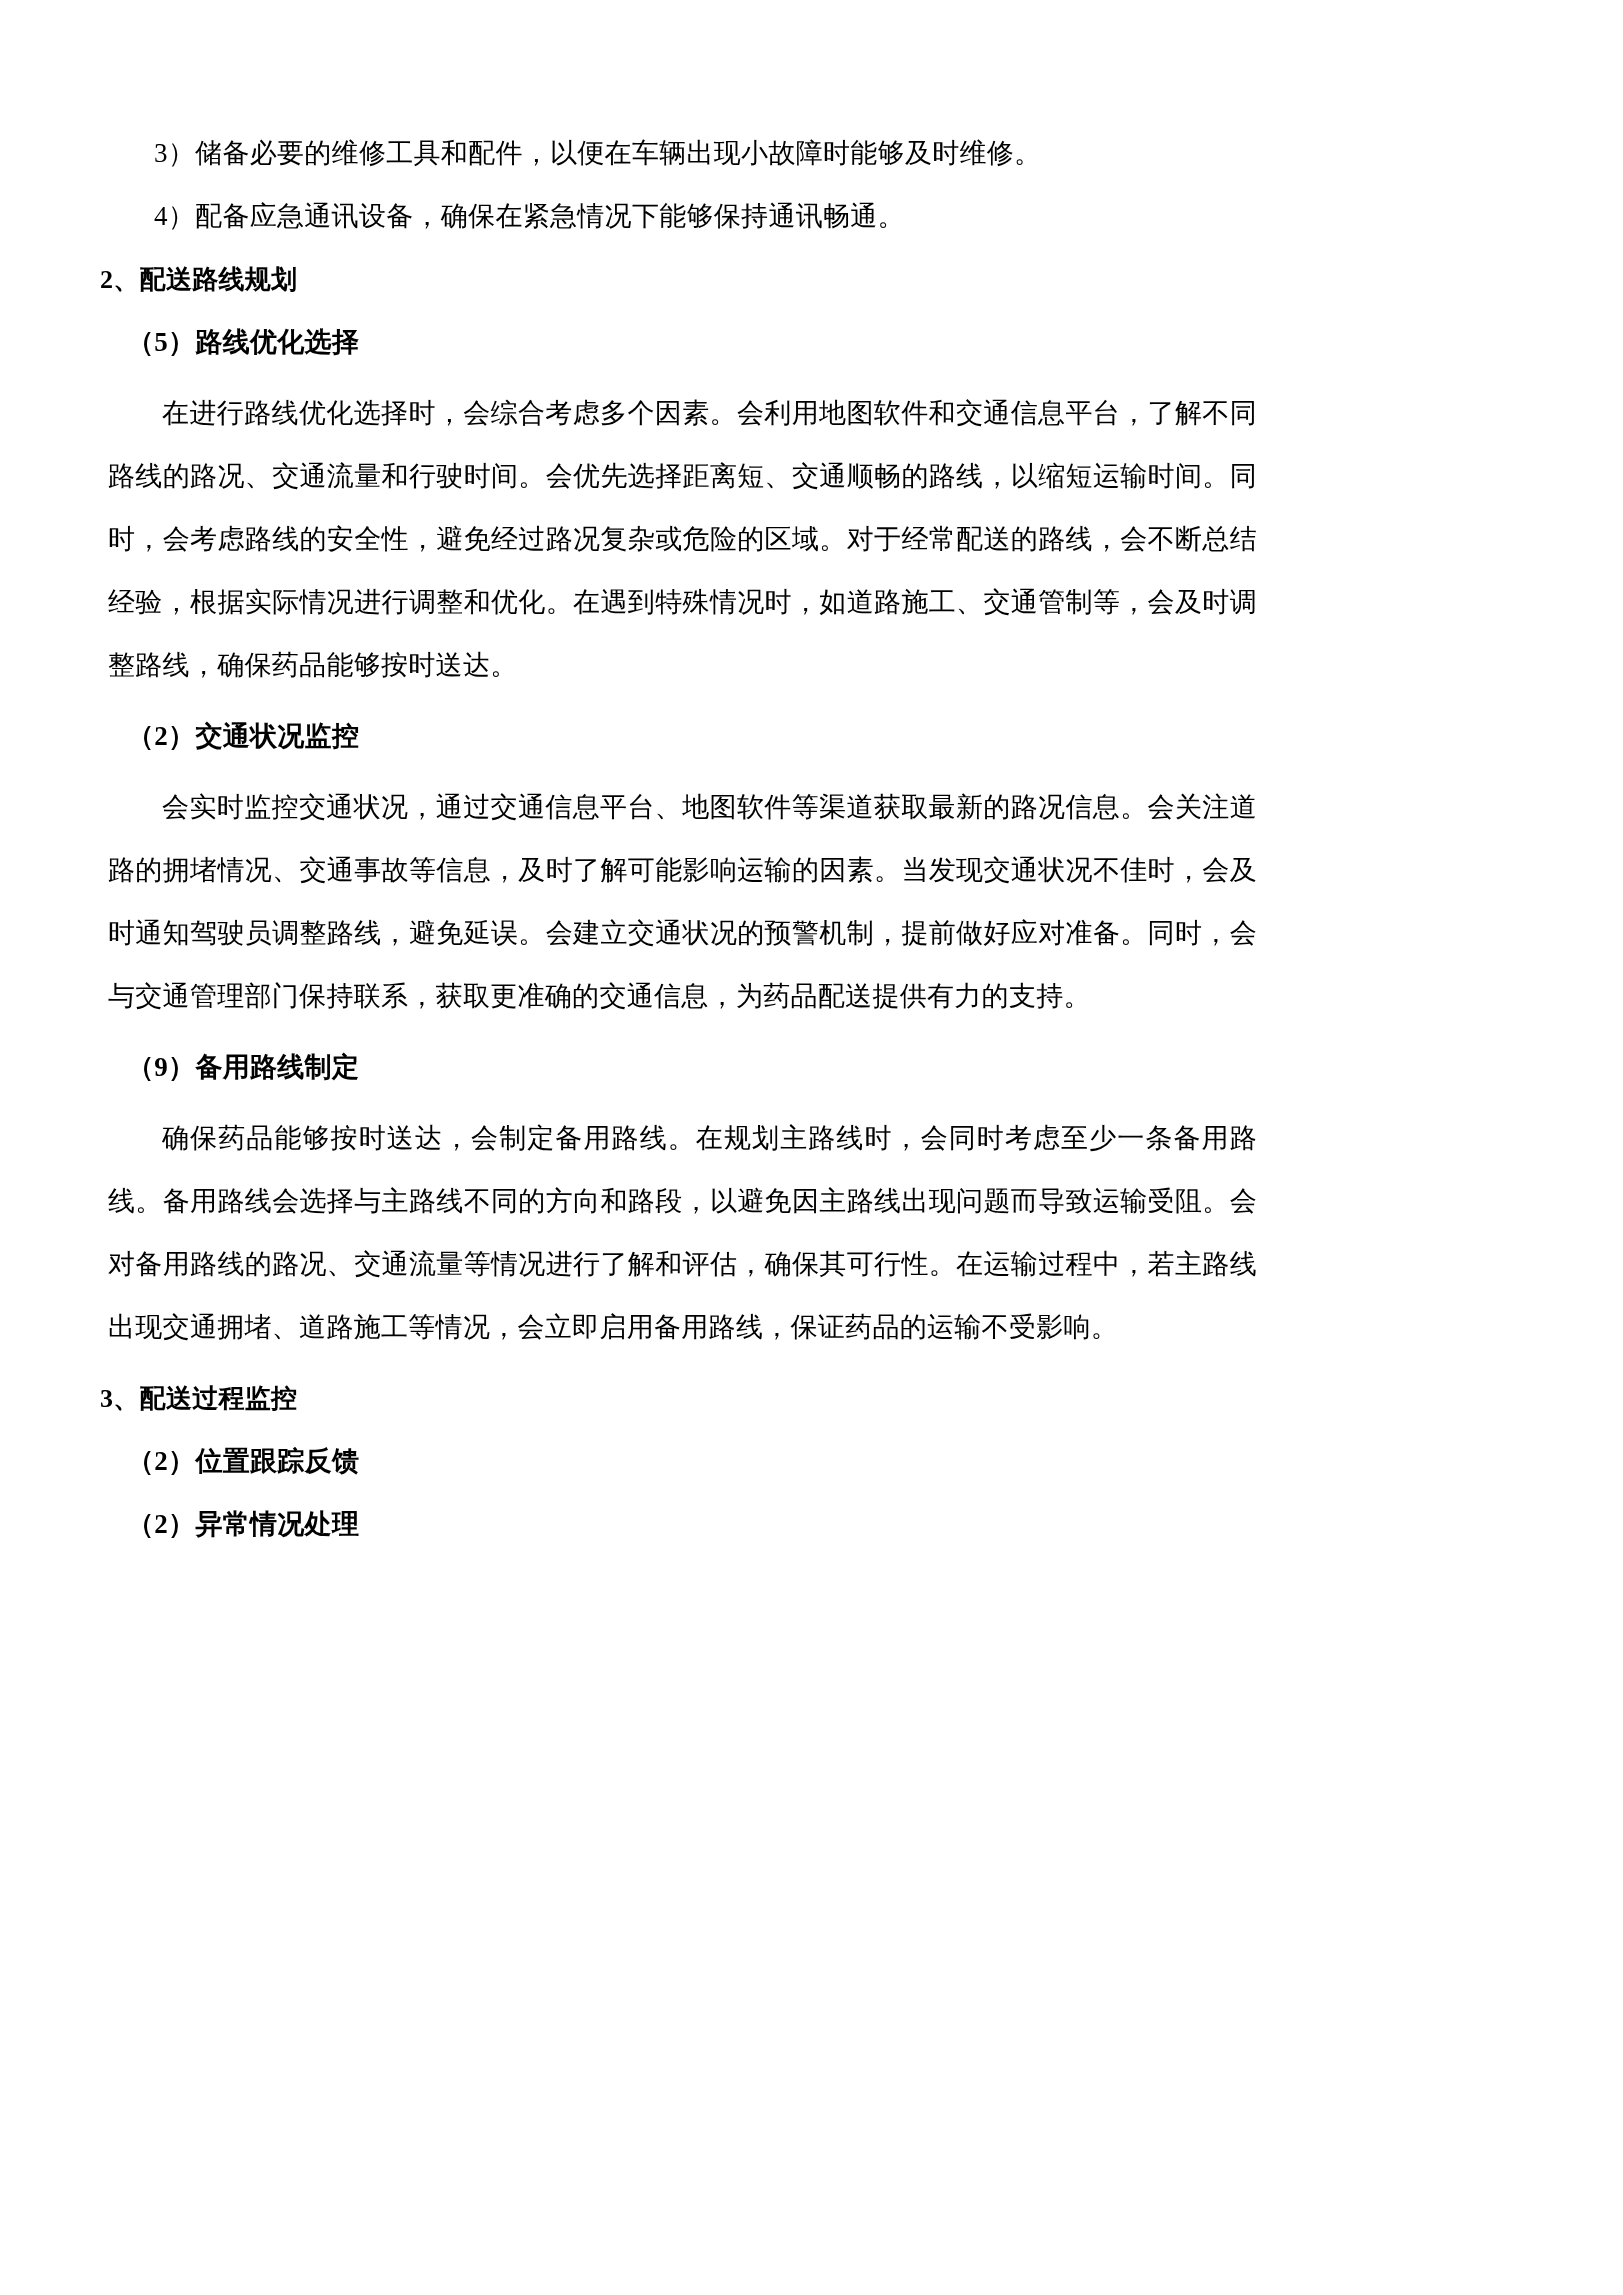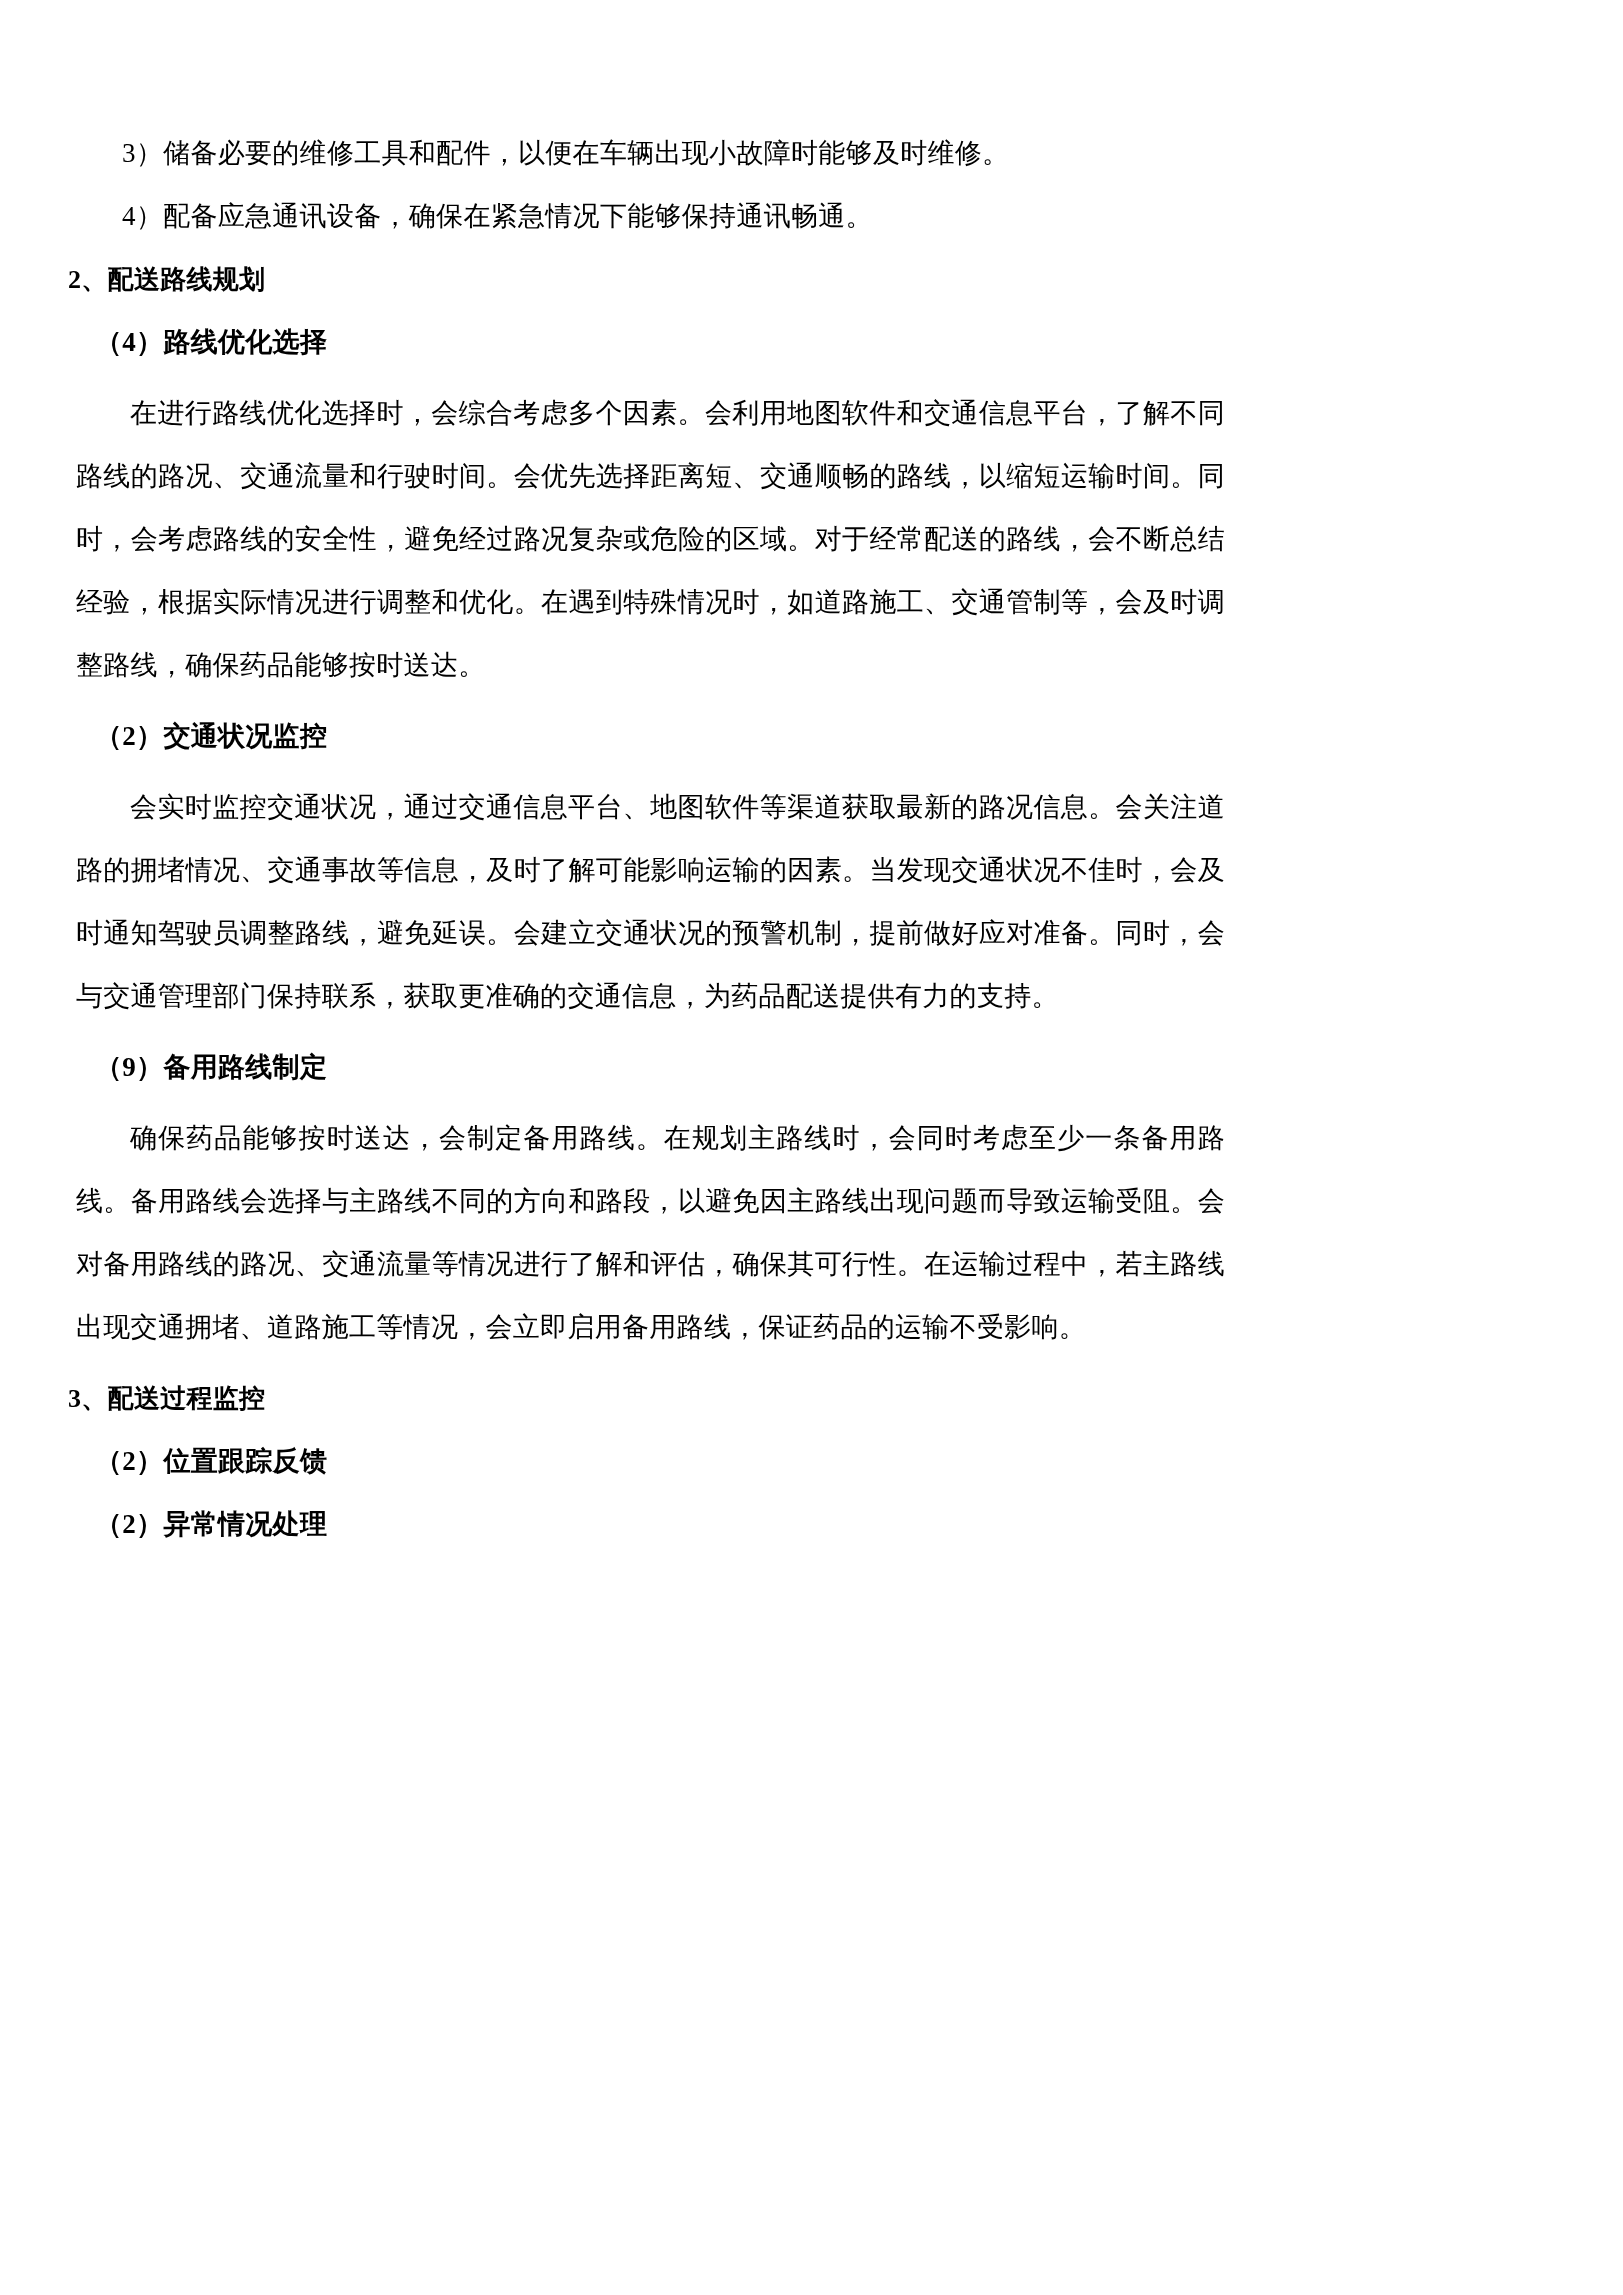--- a/index.html
+++ b/index.html
@@ -11,21 +11,21 @@
   body {
     font-family: "Liberation Serif", "DejaVu Serif", serif;
     color: #000000;
   }
   .page {
     position: relative;
     width: 1623px;
     height: 2295px;
     background: #ffffff;
     box-sizing: border-box;
-    padding: 122px 152px 98px 68px;
+    padding: 122px 152px 98px 100px;
     overflow: hidden;
   }
   .doc-body {
     width: 1165px;
   }
   
   .numbered-line {
     font-size: 27px;
     line-height: 63px;
     text-align: justify;
@@ -64,21 +64,21 @@
   }
 </style>
 </head>
 <body>
 
 <div class="page">
   <div class="doc-body" id="doc-body">
       <p class="numbered-line">3）储备必要的维修工具和配件，以便在车辆出现小故障时能够及时维修。</p>
       <p class="numbered-line">4）配备应急通讯设备，确保在紧急情况下能够保持通讯畅通。</p>
       <p class="heading-1">2、配送路线规划</p>
-      <p class="heading-2">（4）路线优化选择</p>
+      <p class="heading-2">（5）路线优化选择</p>
       <p class="body-par">在进行路线优化选择时，会综合考虑多个因素。会利用地图软件和交通信息平台，了解不同路线的路况、交通流量和行驶时间。会优先选择距离短、交通顺畅的路线，以缩短运输时间。同时，会考虑路线的安全性，避免经过路况复杂或危险的区域。对于经常配送的路线，会不断总结经验，根据实际情况进行调整和优化。在遇到特殊情况时，如道路施工、交通管制等，会及时调整路线，确保药品能够按时送达。</p>
       <p class="heading-2">（2）交通状况监控</p>
       <p class="body-par">会实时监控交通状况，通过交通信息平台、地图软件等渠道获取最新的路况信息。会关注道路的拥堵情况、交通事故等信息，及时了解可能影响运输的因素。当发现交通状况不佳时，会及时通知驾驶员调整路线，避免延误。会建立交通状况的预警机制，提前做好应对准备。同时，会与交通管理部门保持联系，获取更准确的交通信息，为药品配送提供有力的支持。</p>
       <p class="heading-2">（9）备用路线制定</p>
       <p class="body-par">确保药品能够按时送达，会制定备用路线。在规划主路线时，会同时考虑至少一条备用路线。备用路线会选择与主路线不同的方向和路段，以避免因主路线出现问题而导致运输受阻。会对备用路线的路况、交通流量等情况进行了解和评估，确保其可行性。在运输过程中，若主路线出现交通拥堵、道路施工等情况，会立即启用备用路线，保证药品的运输不受影响。</p>
       <p class="heading-1">3、配送过程监控</p>
       <p class="heading-2">（2）位置跟踪反馈</p>
       <p class="heading-2">（2）异常情况处理</p>
     </div>
 </div>

